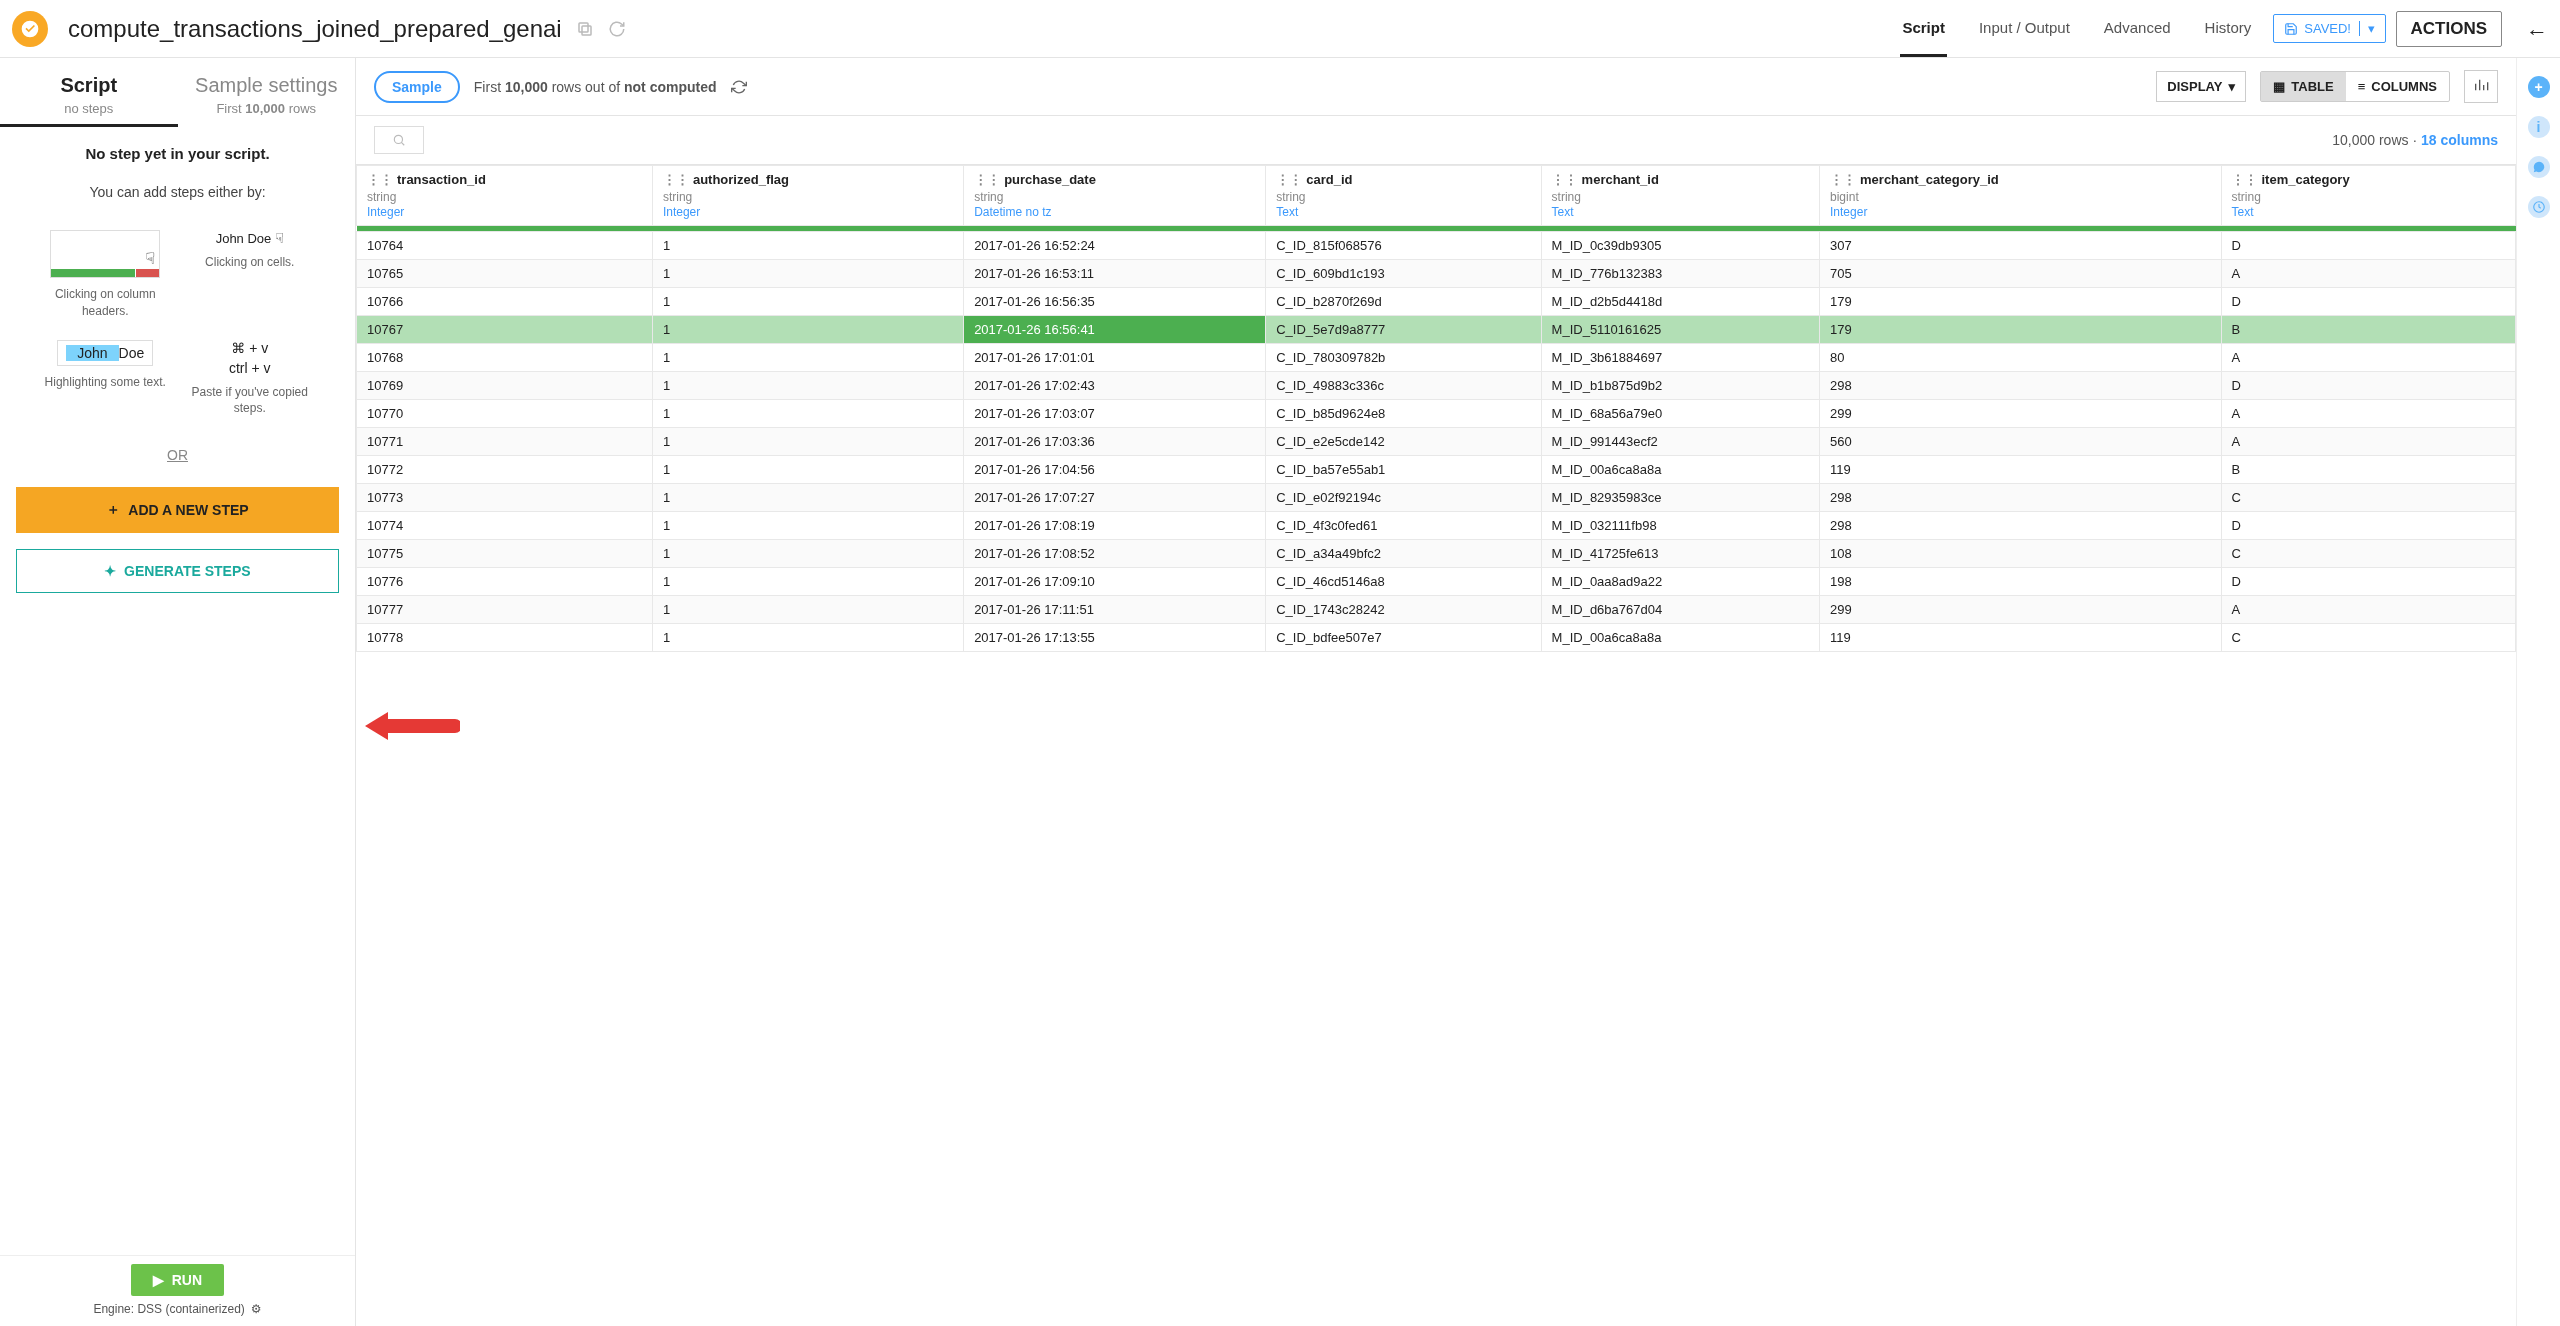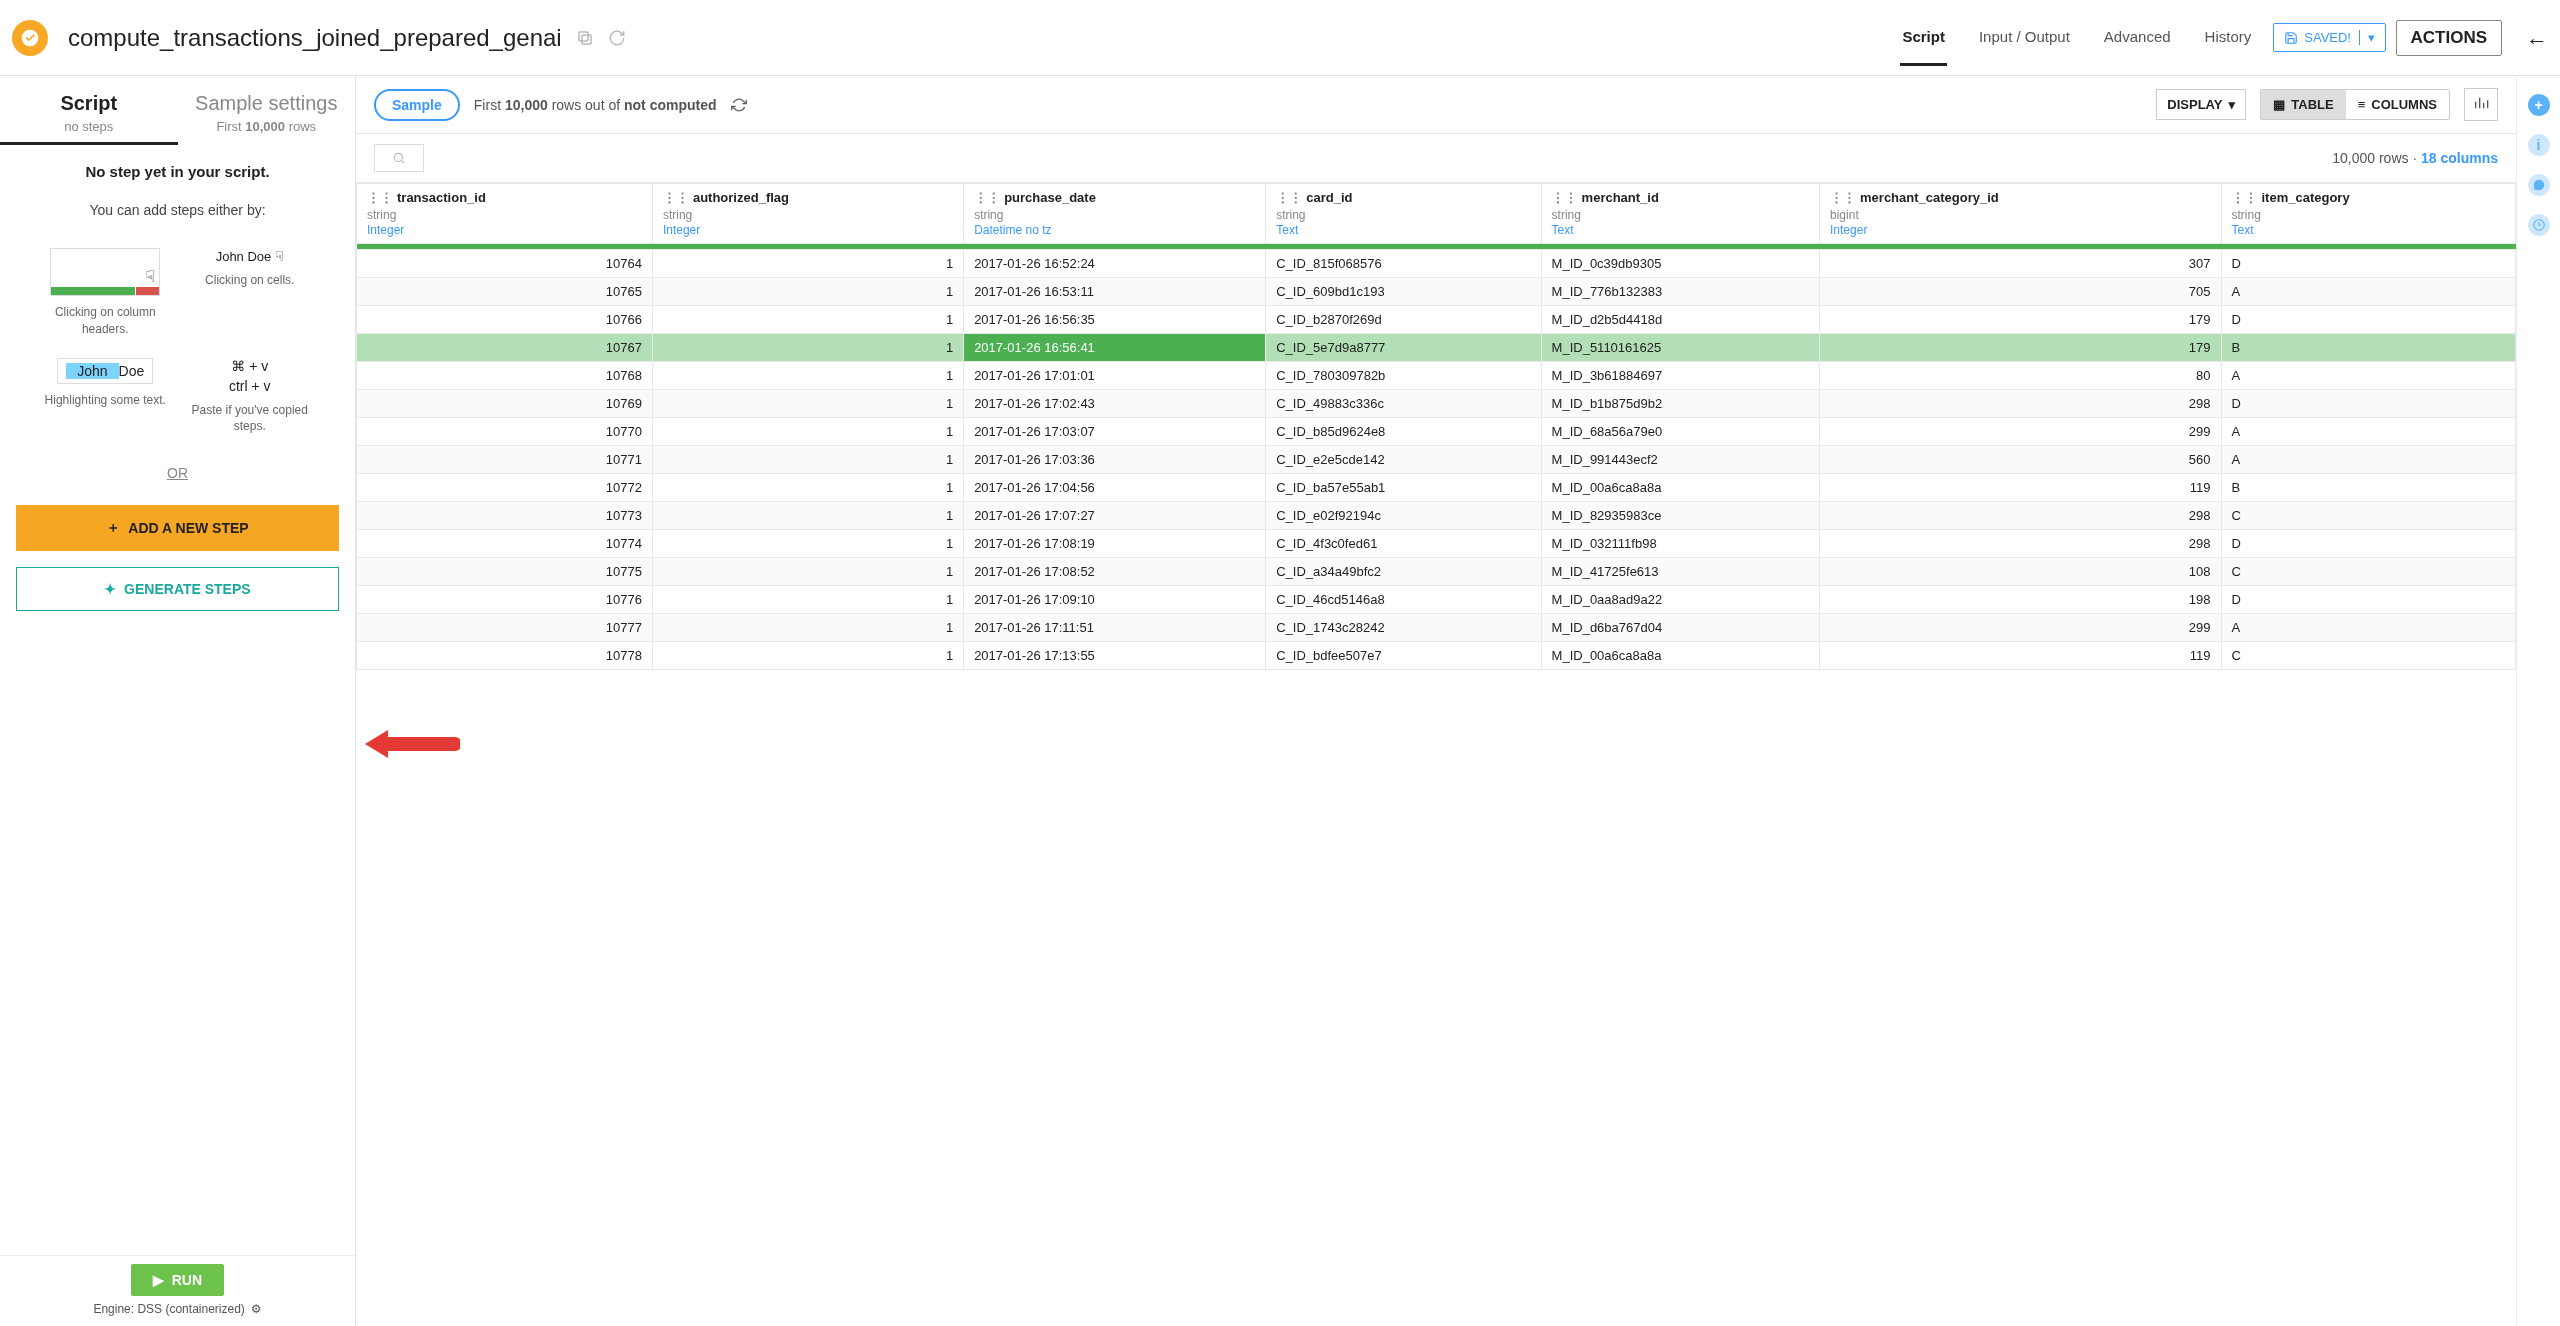--- a/index.html
+++ b/index.html
@@ -1,21 +1,21 @@
 <!DOCTYPE html>
 <html><head>
 <meta charset="utf-8">
 <style>
 * { margin: 0; padding: 0; box-sizing: border-box; font-family: -apple-system, BlinkMacSystemFont, "Segoe UI", sans-serif; }
 body { background: #fff; color: #222; font-size: 14px; overflow: hidden; }
 
 .app { display: flex; flex-direction: column; height: 100vh; width: 100%; position: relative; }
 
 
-.topbar { display: flex; align-items: center; height: 76px; border-bottom: 1px solid #e4e4e4; padding: 0 12px; }
+.topbar { display: flex; align-items: center; height: 58px; border-bottom: 1px solid #e4e4e4; padding: 0 12px; }
 .logo { width: 36px; height: 36px; background: #f9a825; border-radius: 50%; display: flex; align-items: center; justify-content: center; margin-right: 20px; }
 .logo svg { width: 20px; height: 20px; fill: #fff; }
 .title { font-size: 24px; color: #222; font-weight: 400; flex: 1; display: flex; align-items: center; gap: 14px; }
 .title-icons { display: flex; gap: 14px; color: #bbb; }
 .title-icons svg { width: 18px; height: 18px; }
 .topnav { display: flex; gap: 30px; align-items: center; margin-right: 20px; }
 .topnav-item { color: #555; font-size: 15px; cursor: pointer; padding: 18px 2px; border-bottom: 3px solid transparent; }
 .topnav-item.active { color: #222; font-weight: 700; border-bottom-color: #222; }
 .topbar-right { display: flex; align-items: center; gap: 10px; }
 .saved-btn { display: flex; align-items: center; gap: 6px; border: 1px solid #3b99fc; color: #3b99fc; padding: 6px 10px; border-radius: 2px; font-weight: 400; font-size: 13px; }
@@ -77,21 +77,21 @@
 table { border-collapse: collapse; width: 100%; }
 th, td { border: 1px solid #e8e8e8; padding: 6px 10px; font-size: 13px; text-align: left; white-space: nowrap; }
 th { background: #fff; font-weight: 700; }
 th .coltype { display: block; font-weight: 400; color: #888; font-size: 12px; margin-top: 3px; }
 th .colmeaning { display: block; font-weight: 400; color: #3b99fc; font-size: 12px; margin-top: 1px; }
 th .colhandle { color: #888; margin-right: 4px; }
 tr.greenbar td { background: #4caf50; height: 6px; padding: 0; border: none; }
 tr.highlight td { background: #b2dfb5; }
 tr.highlight td.deep { background: #4caf50; color: #fff; }
 tr.alt td { background: #fafafa; }
-td.num { text-align: right; }
+td.num { }
 
 
 .rail { width: 44px; border-left: 1px solid #eee; display: flex; flex-direction: column; align-items: center; gap: 18px; padding-top: 18px; }
 .rail-icon { width: 22px; height: 22px; border-radius: 50%; display: flex; align-items: center; justify-content: center; font-size: 14px; font-weight: 700; }
 .rail-plus { background: #5bb3f9; color: #fff; }
 .rail-info { background: #cfe6fb; color: #5bb3f9; }
 .rail-chat { background: #cfe6fb; color: #5bb3f9; }
 .rail-clock { background: #cfe6fb; color: #5bb3f9; }
 
 

